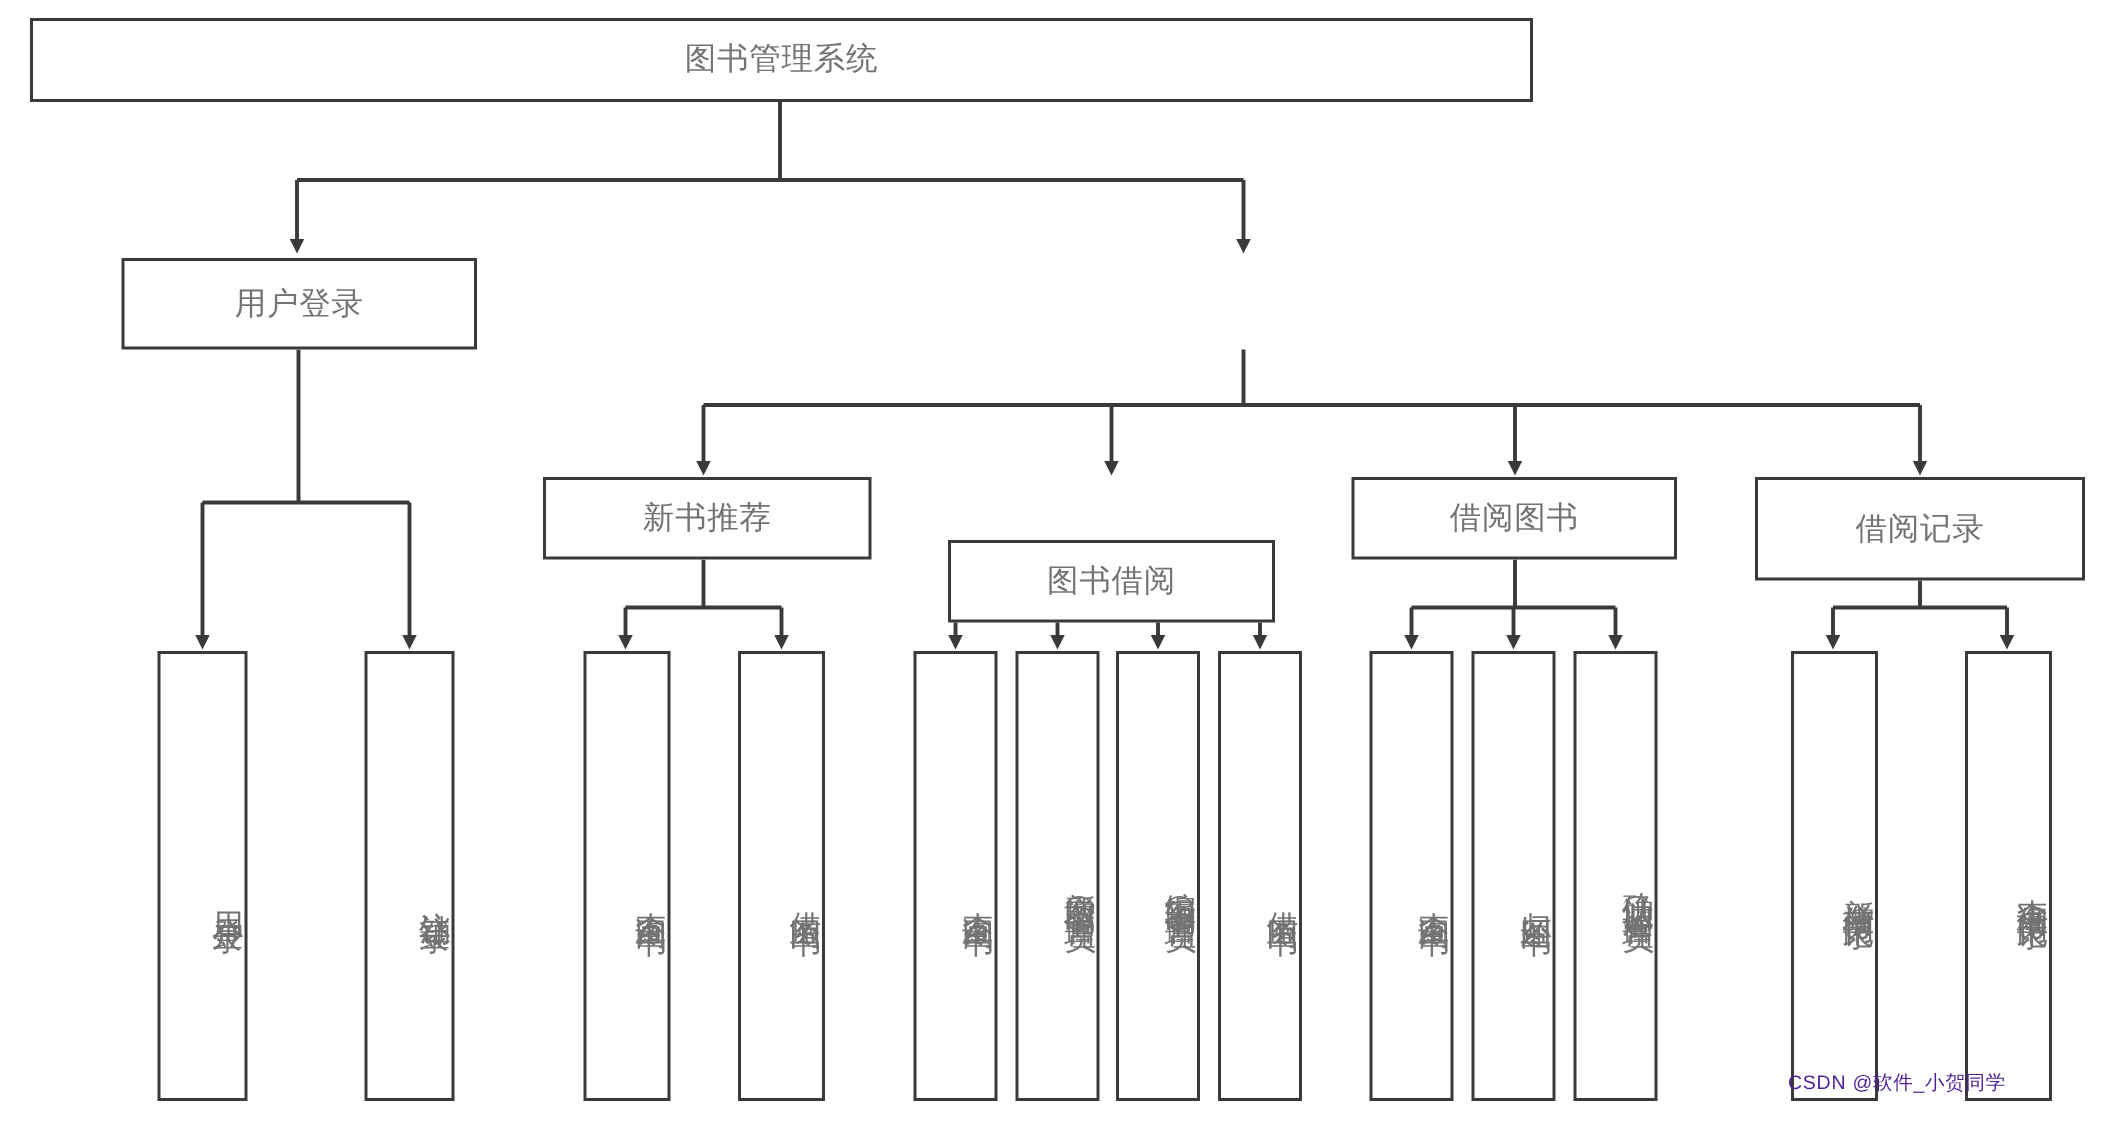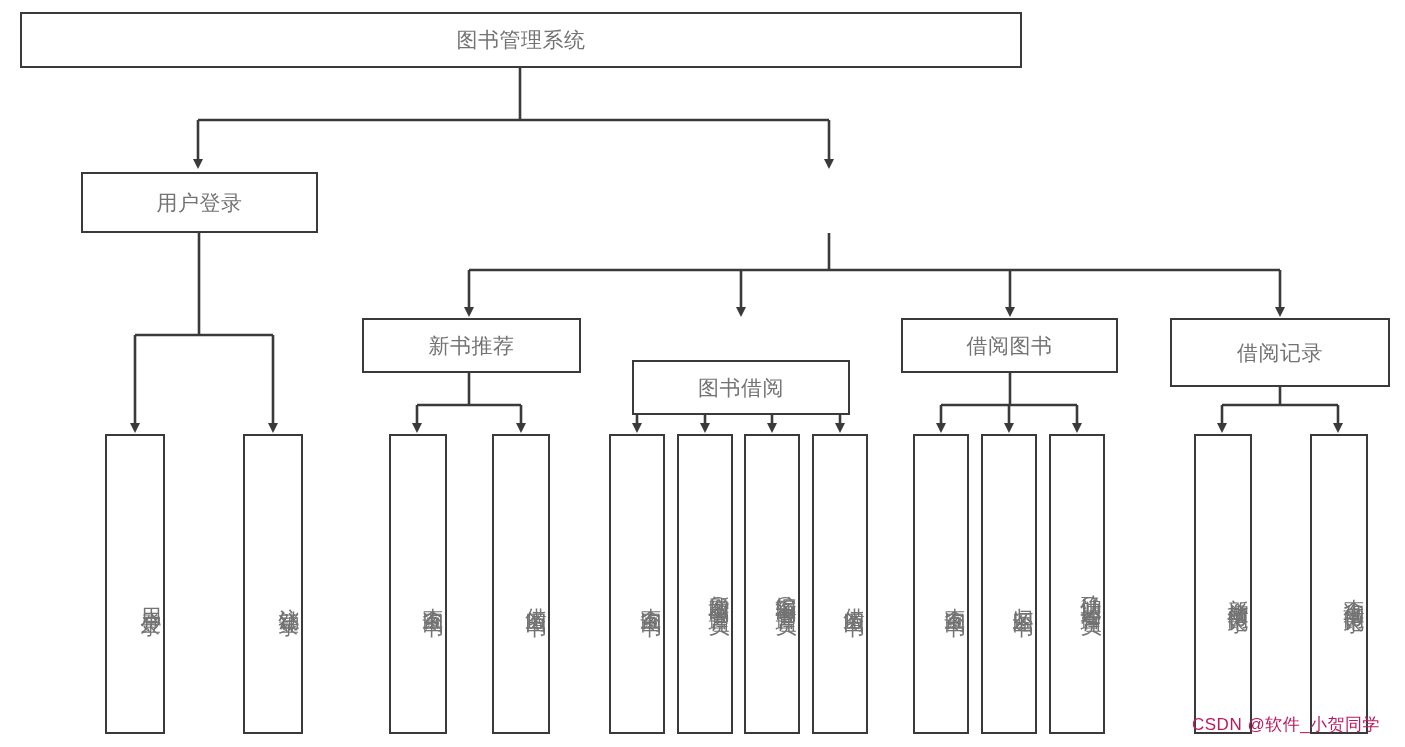--- a/index.html
+++ b/index.html
@@ -49,22 +49,22 @@
     line-height: 1.12;
     letter-spacing: 3px;
     align-items: flex-start;
     justify-content: center;
     padding-top: 14px;
     text-align: left;
   }
   .node-v.tall-pad { padding-top: 26px; }
   .watermark {
     position: absolute;
-    font-size: 17px;
-    color: #be185d;
+    font-size: 13px;
+    color: #4c1d95;
     white-space: nowrap;
     letter-spacing: 0.5px;
   }
 </style>
 </head>
 <body>
 
 <div id="diagram-root">
 
   <svg class="layer" viewBox="0 0 1405 747">

